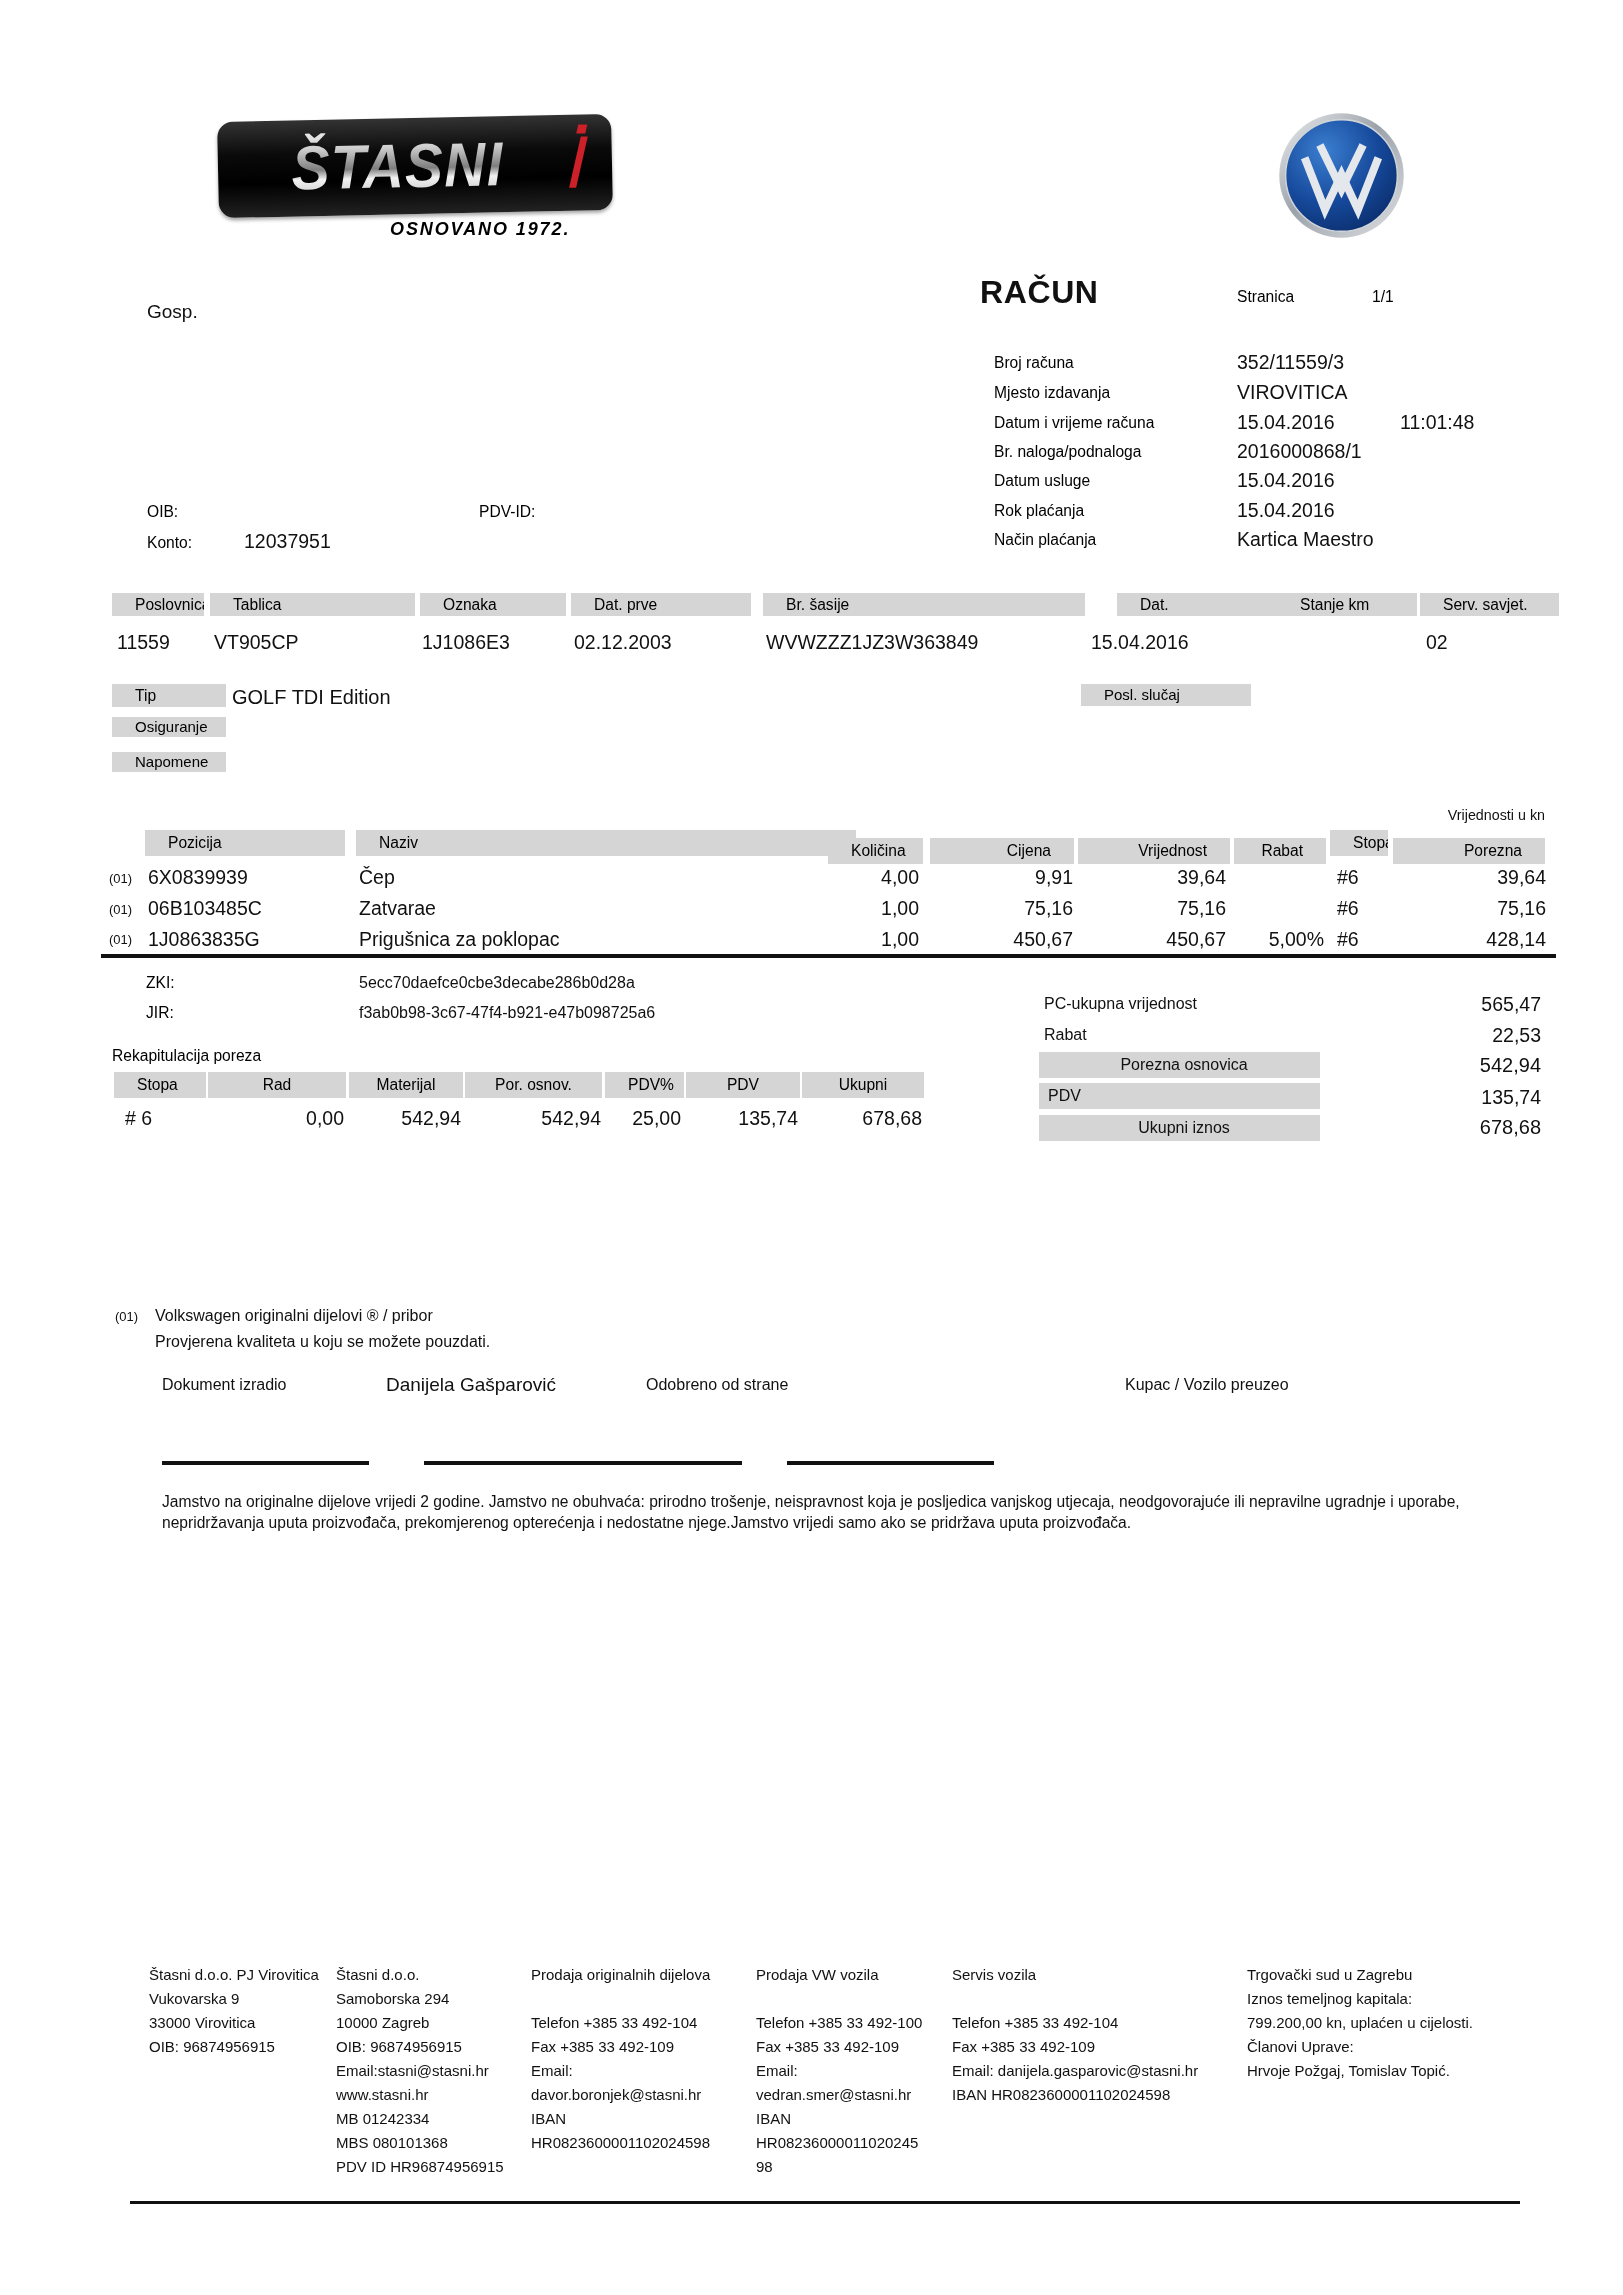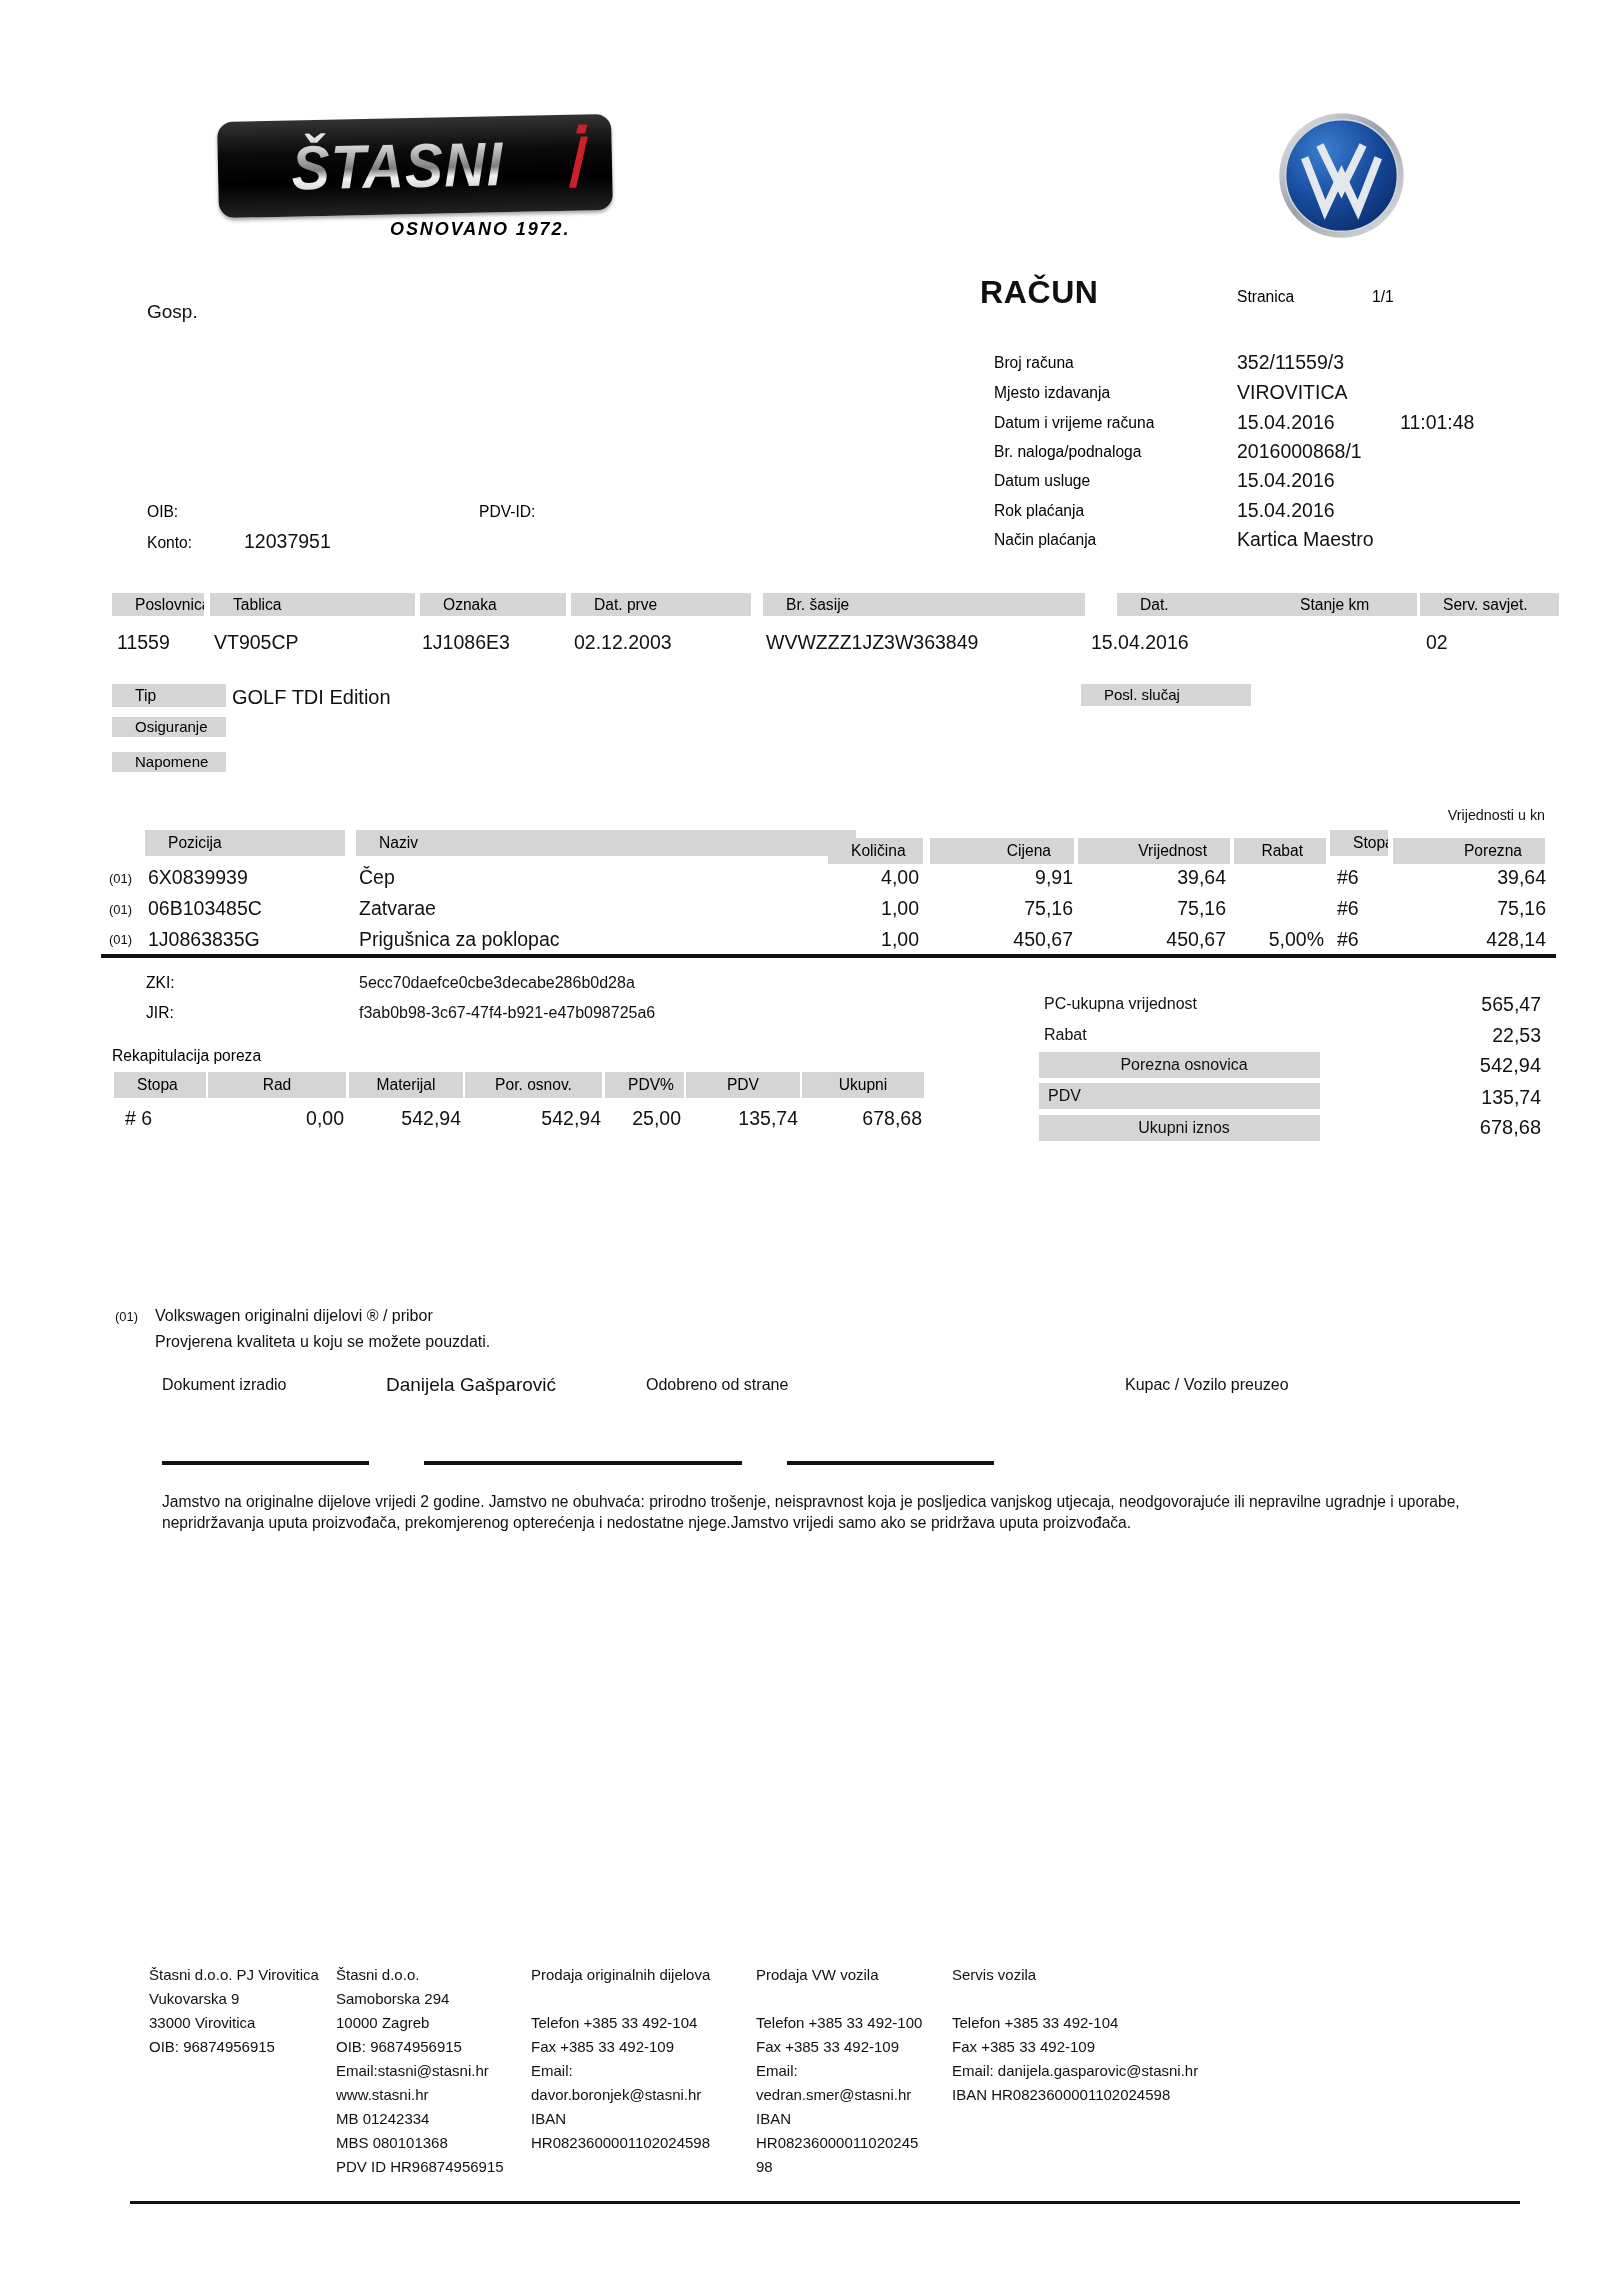--- a/index.html
+++ b/index.html
@@ -344,17 +344,22 @@
 vedran.smer@stasni.hr
 IBAN
 HR08236000011020245
 98</div>
   <div class="abs fcol" style="left:952px;">Servis vozila
 
 Telefon +385 33 492-104
 Fax +385 33 492-109
 Email: danijela.gasparovic@stasni.hr
 IBAN HR0823600001102024598</div>
+  <div class="abs fcol" style="left:1247px;">Trgovački sud u Zagrebu
+Iznos temeljnog kapitala:
+799.200,00 kn, uplaćen u cijelosti.
+Članovi Uprave:
+Hrvoje Požgaj, Tomislav Topić.</div>
 
   <div class="rule" style="left:130px;top:2201px;width:1390px;height:3.2px;"></div>
 
 </div>
 
 
 </body></html>

